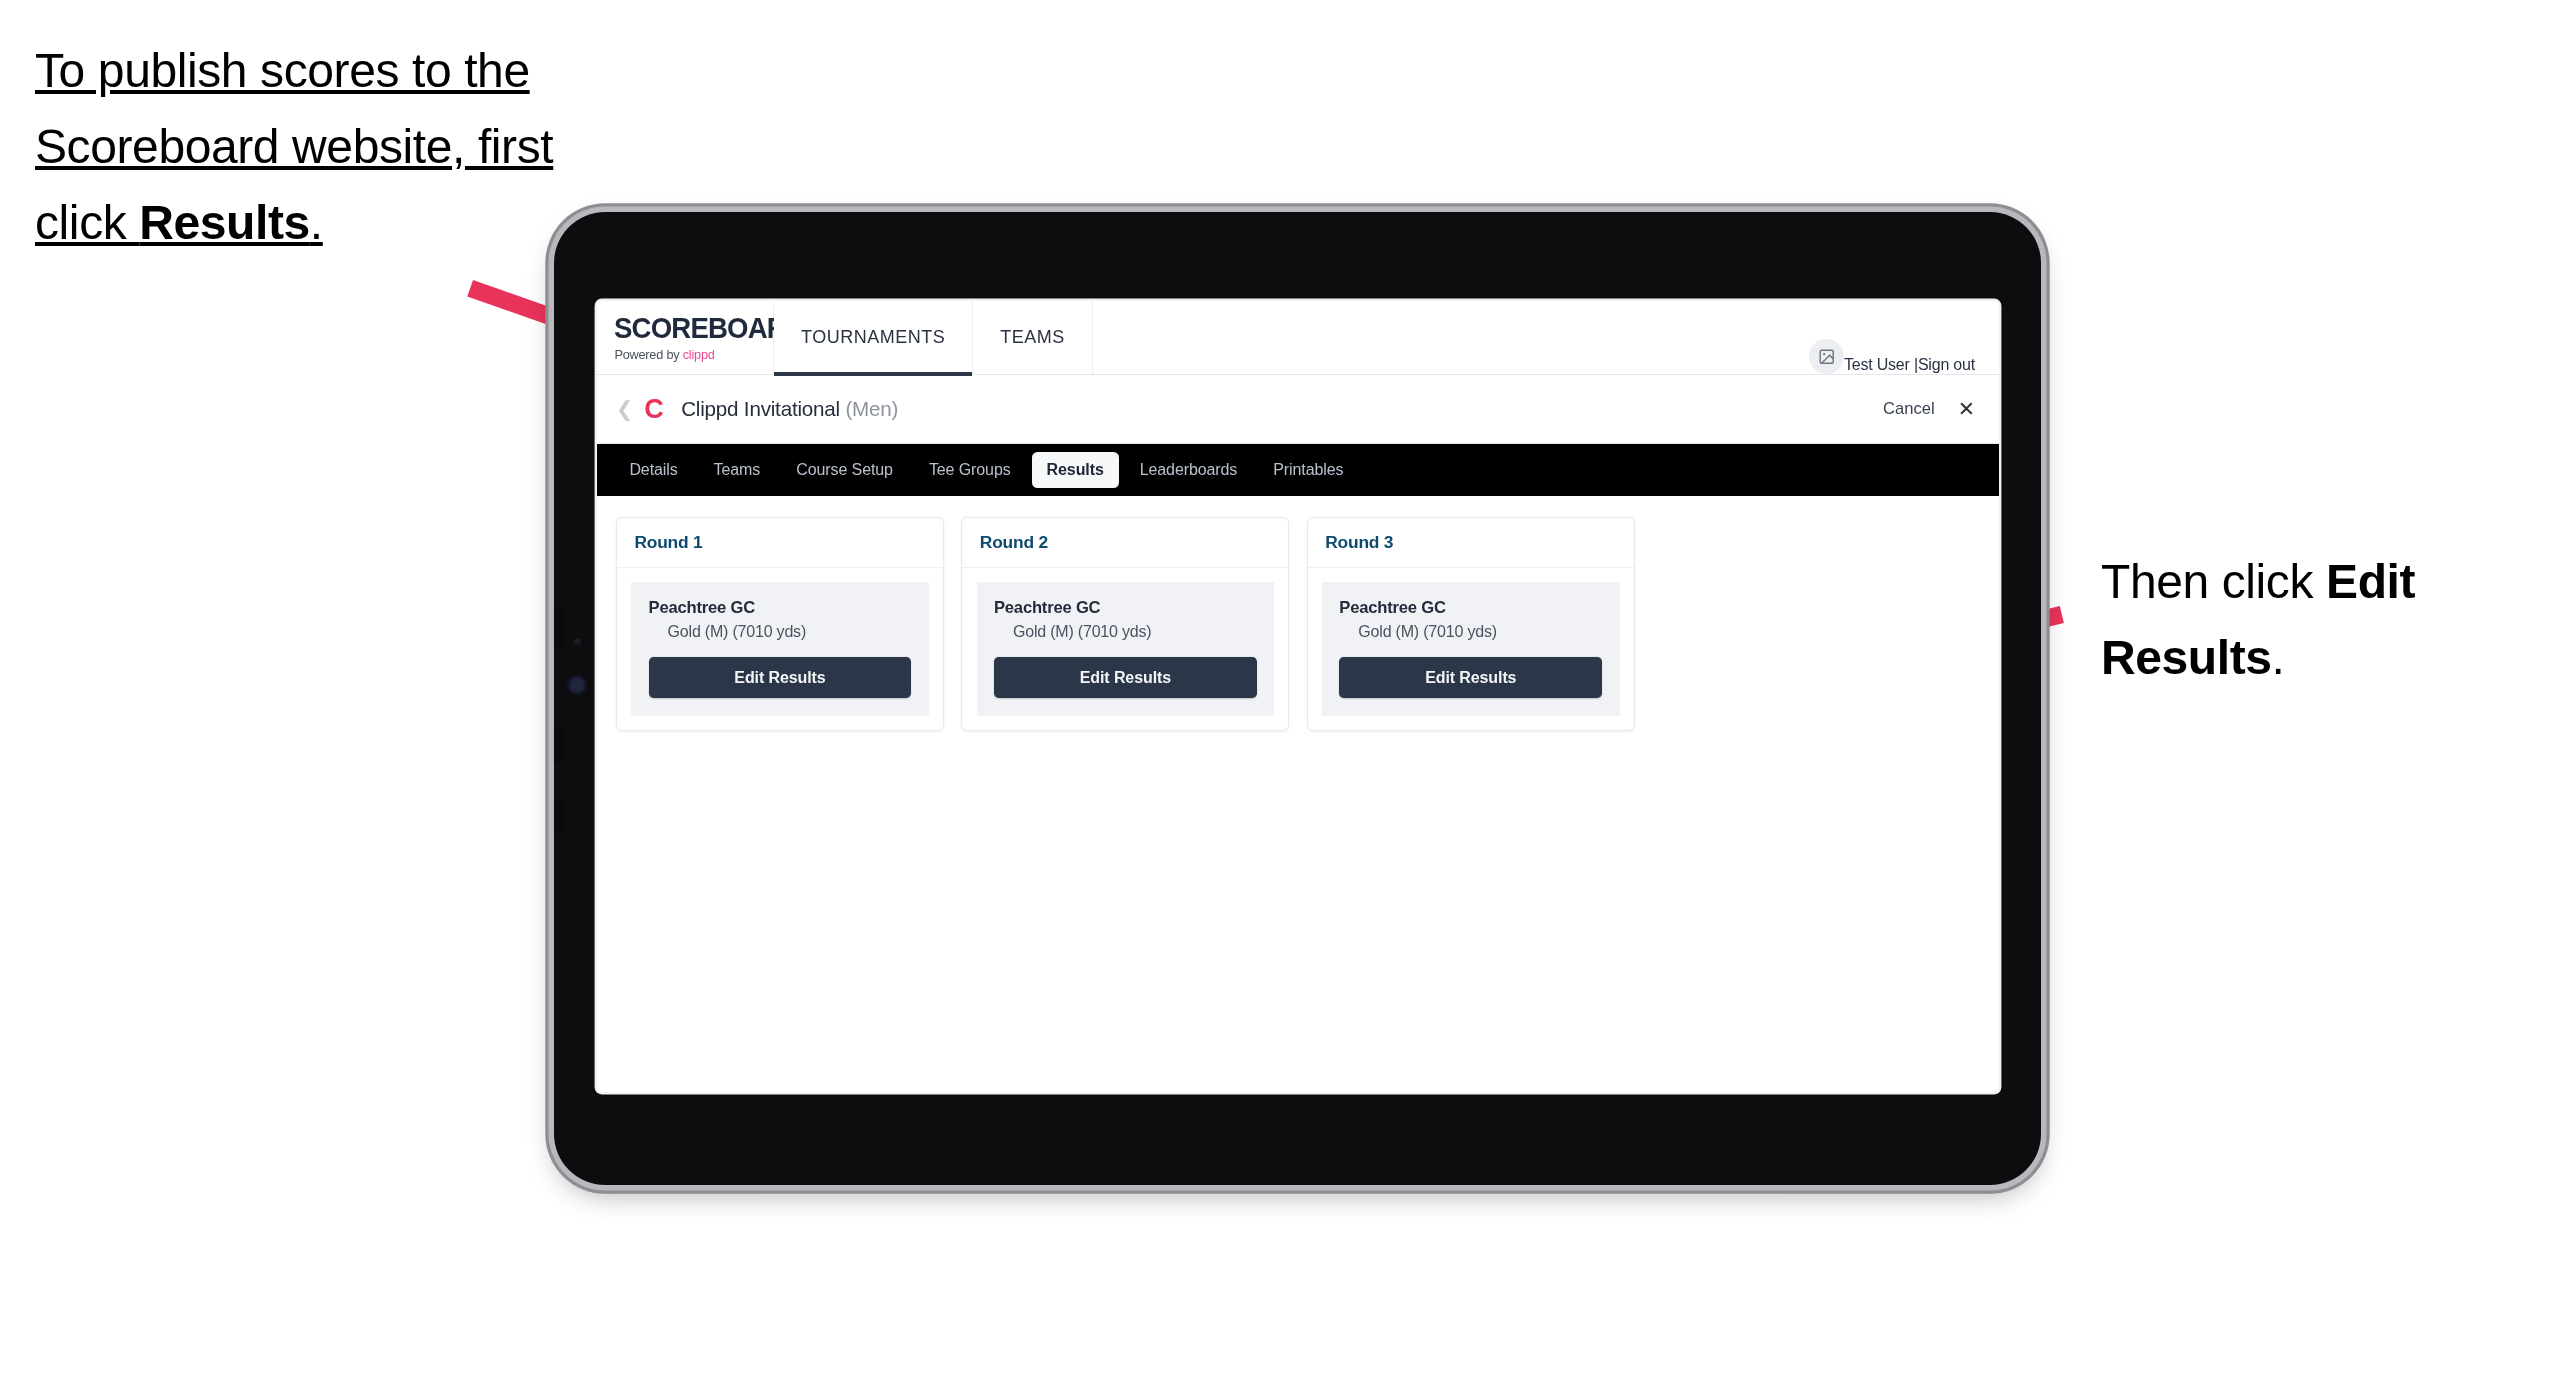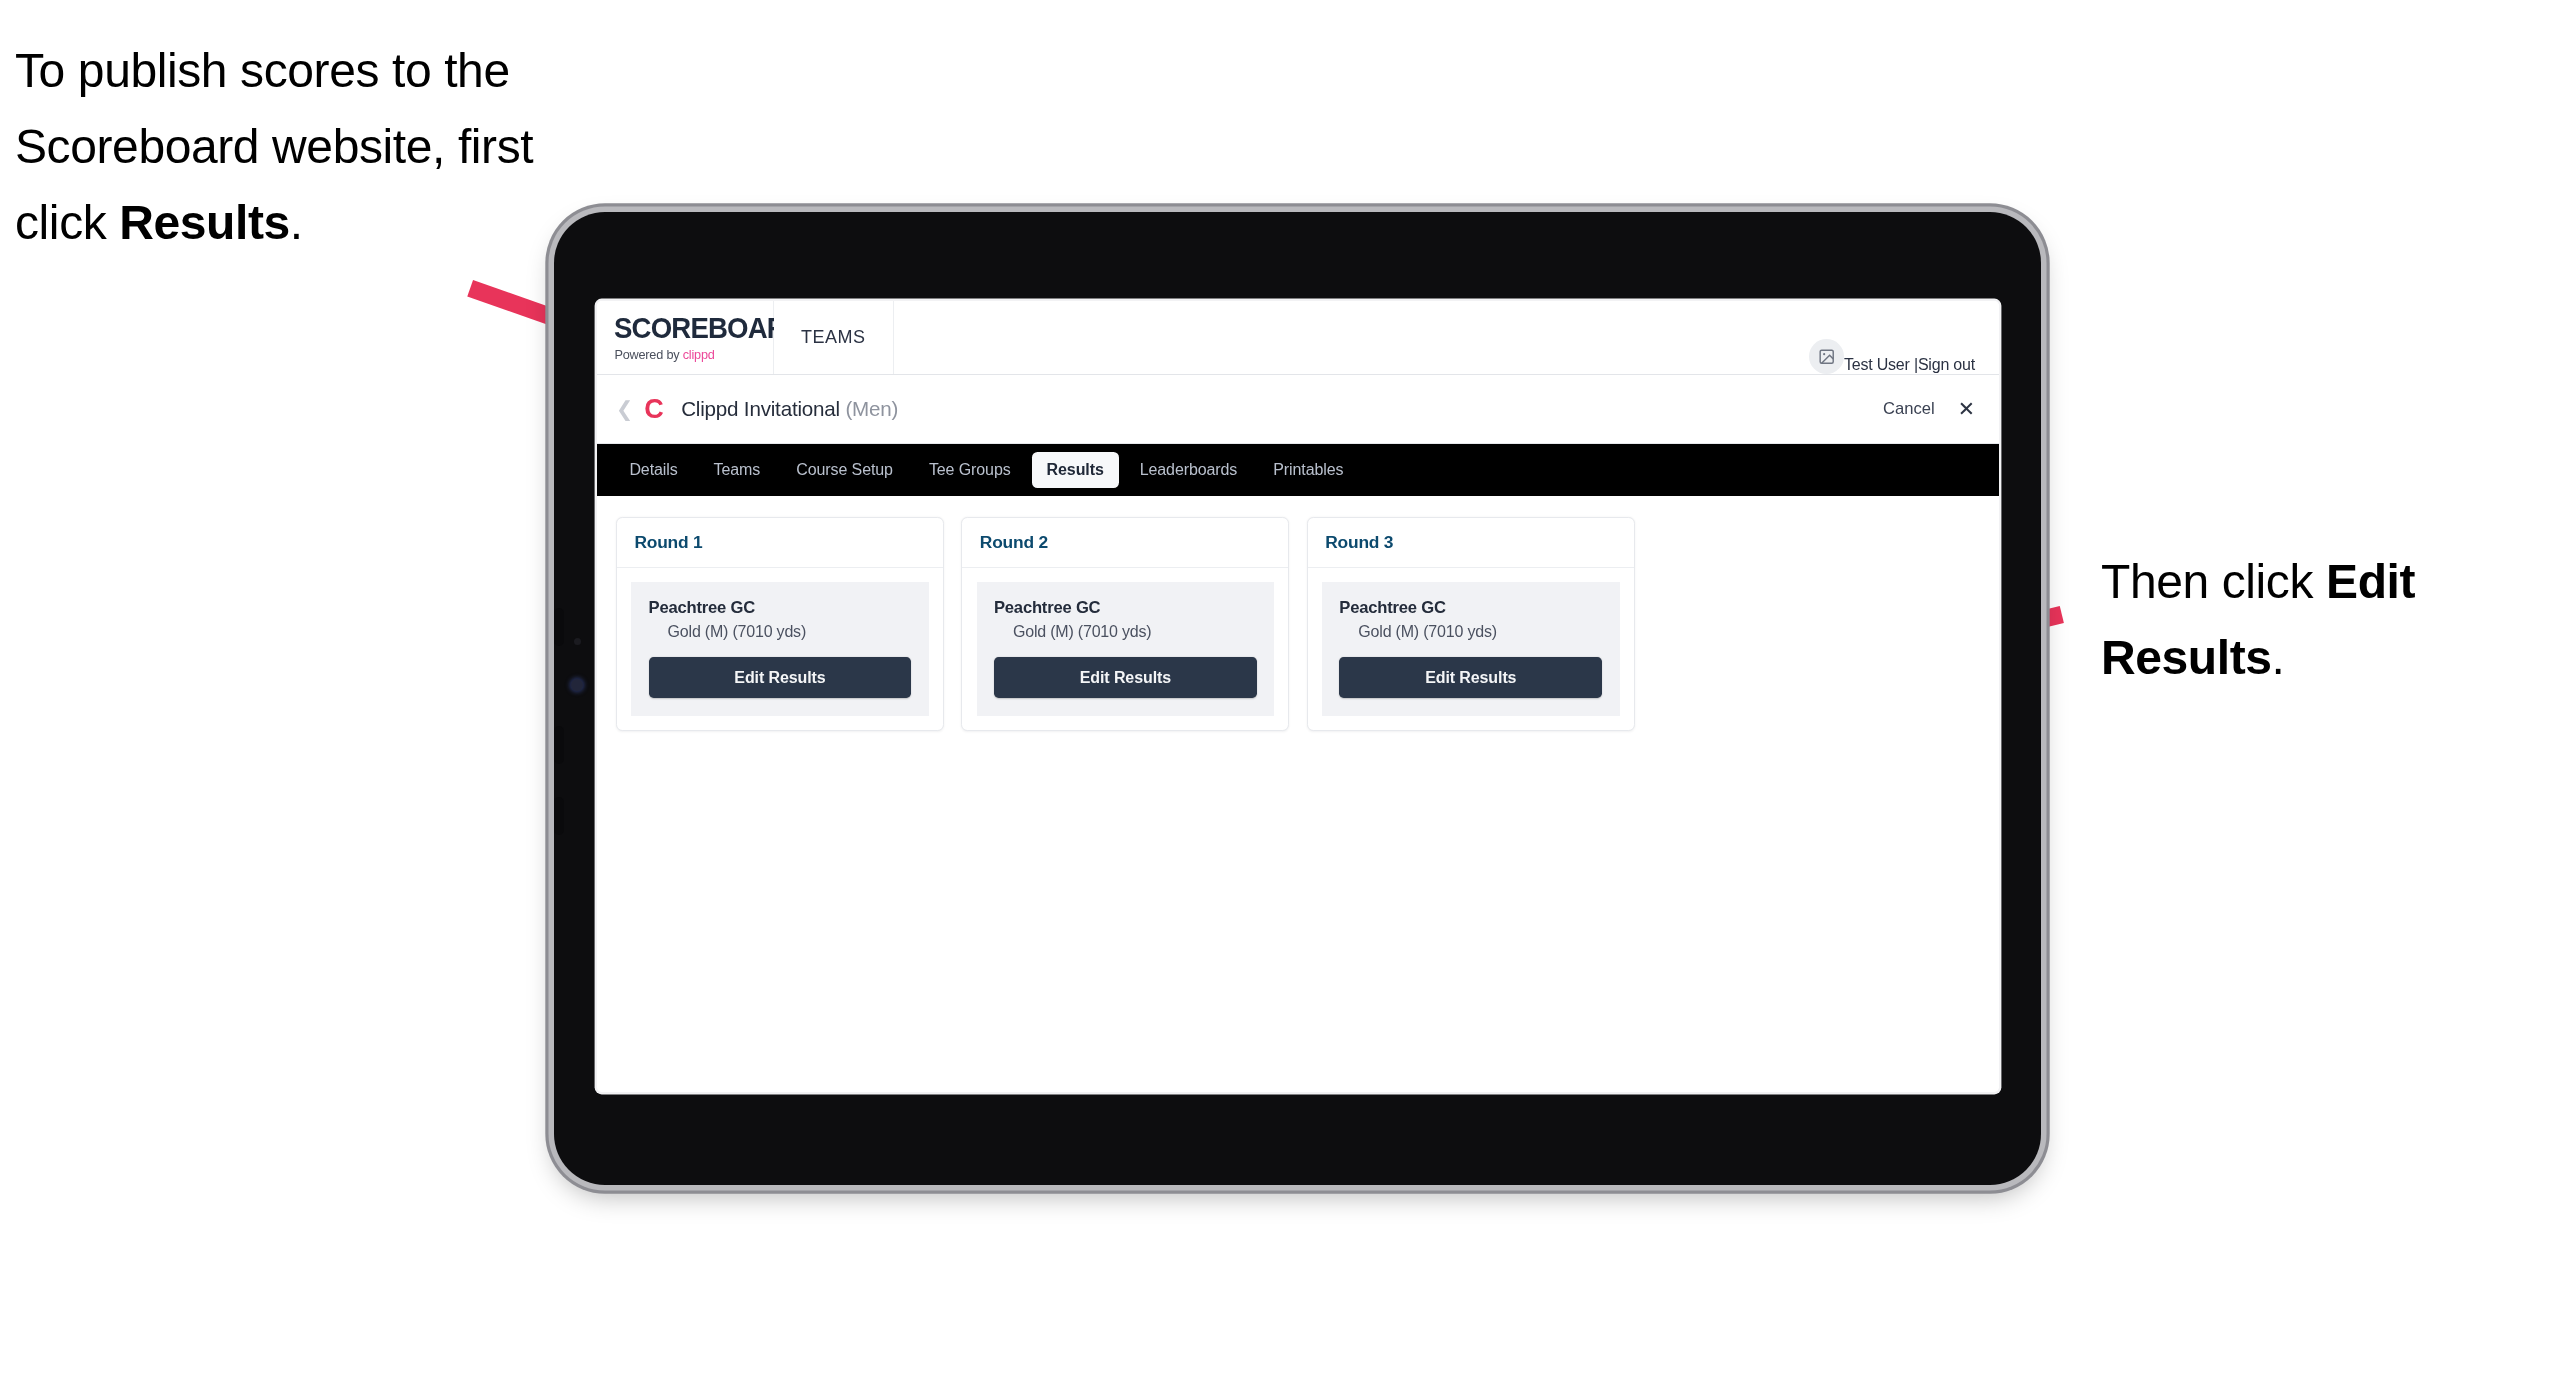--- a/index.html
+++ b/index.html
@@ -22,21 +22,21 @@
     position: absolute;
     color: #000000;
     font-family: "Liberation Sans", sans-serif;
     font-size: 48px;
     line-height: 1.58;
     letter-spacing: -0.4px;
     white-space: pre-line;
   }
   .callout b { font-weight: 700; }
 
-  #callout-left  { left: 15px;  top: 33px;  width: 554px; }
+  #callout-left  { left: 35px;  top: 33px;  width: 554px; text-decoration: underline; }
   #callout-right { left: 2101px; top: 544px; width: 443px; }
 
   
   .arrow-svg {
     position: absolute;
     overflow: visible;
     pointer-events: none;
   }
 
   
@@ -309,20 +309,23 @@
 
   <div id="screen">
 
     <div id="appbar">
 
       <div id="brand">
         <div id="brand-wordmark">SCOREBOARD</div>
         <div id="brand-sub"><span>Powered by </span><span class="clippd">clippd</span></div>
       </div>
 
+      <div class="topnav-tab active">
+        <span>TOURNAMENTS</span>
+      </div>
       <div class="topnav-tab">
         <span>TEAMS</span>
       </div>
 
       <div id="topnav-spacer"></div>
 
       <div id="user-area">
         <div id="avatar">
           <svg width="17.4" height="17.4" viewBox="0 0 24 24" fill="none" stroke="#6f7582" stroke-width="2">
             <rect x="3" y="3" width="18" height="18" rx="2"></rect>

